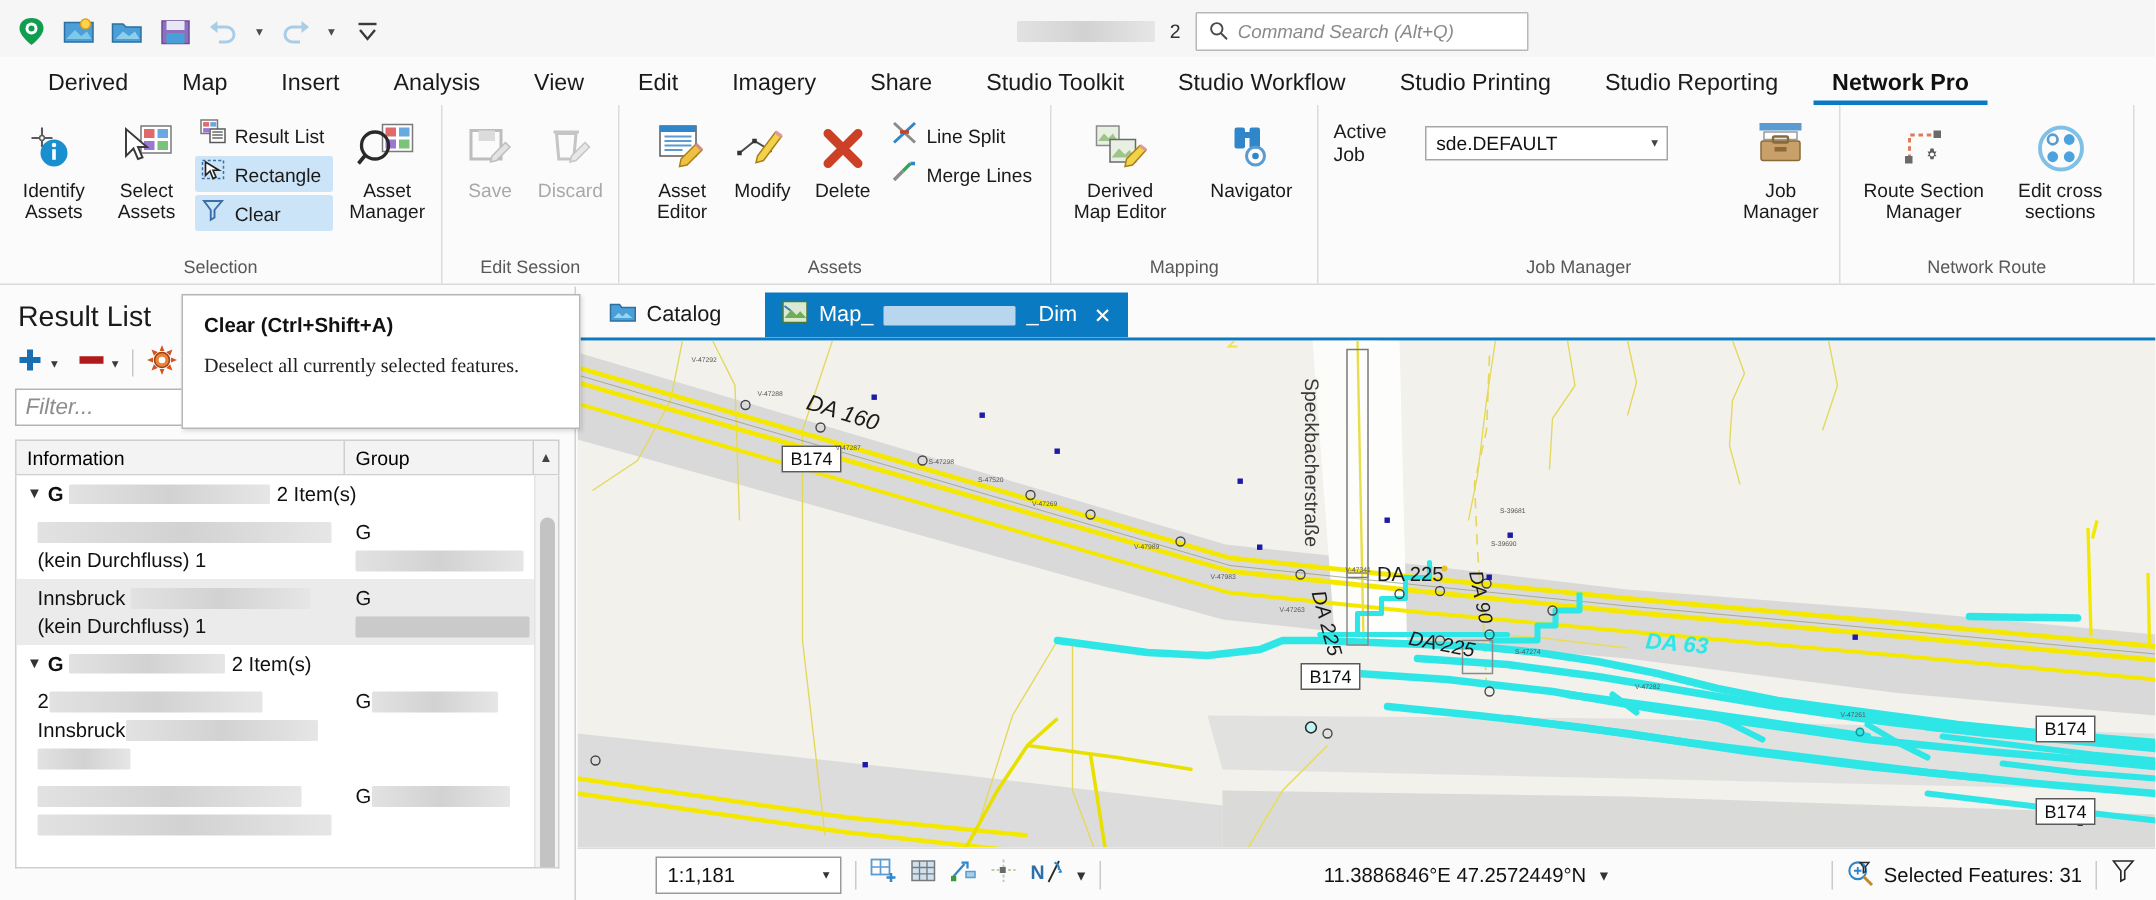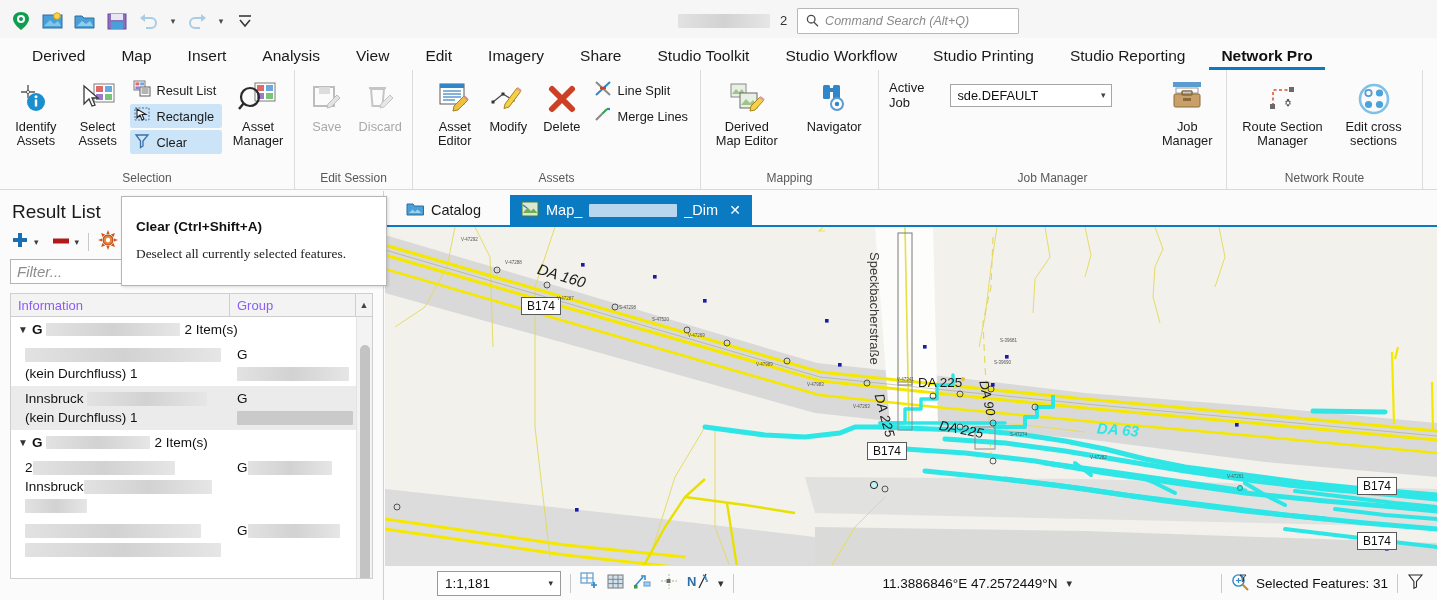--- a/index.html
+++ b/index.html
@@ -112,21 +112,21 @@
   .filterbox {
     margin: 0 10px; height: 25px; border: 1px solid #b4b4b4; background: #fff;
     display: flex; align-items: center; justify-content: space-between; padding: 0 6px;
   }
   .filterbox .ph { font-size: 15px; color: #8d8d8d; font-style: italic; }
   .grid-head {
     margin: 9px 10px 0 10px; display: flex; border: 1px solid #cfcfcf; background: #f3f3f3;
     height: 24px; align-items: stretch;
   }
   .gh-cell {
-    font-size: 13px; color: #8b5cf6; display: flex; align-items: center; padding-left: 7px;
+    font-size: 13px; color: #000000; display: flex; align-items: center; padding-left: 7px;
   }
   .gh-1 { width: 219px; border-right: 1px solid #cfcfcf; }
   .gh-2 { flex: 1; }
   .gh-scroll { width: 17px; display: flex; align-items: center; justify-content: center;
     background: #f3f3f3; border-left: 1px solid #cfcfcf; font-size: 9px; color: #444; }
   .grid-body {
     margin: 0 10px; border: 1px solid #cfcfcf; border-top: none; background: #fff;
     height: 262px; position: relative; overflow: hidden; display: flex;
   }
   .grid-rows { flex: 1; }
@@ -143,21 +143,21 @@
   .grp-row b { font-weight: bold; }
   .item-row { display: flex; padding: 3px 0 3px 0; font-size: 13.5px; color: #111; }
   .item-row.alt { background: #ebebeb; }
   .item-c1 { width: 219px; padding-left: 14px; line-height: 19px; }
   .item-c2 { flex: 1; padding-left: 7px; line-height: 19px; }
 
   
   .tooltip {
     position: absolute; left: 121px; top: 196px; width: 266px; height: 90px;
     background: #fff; border: 1px solid #b6b6b6; box-shadow: 1px 1px 3px rgba(0,0,0,.14);
-    padding: 22px 14px; z-index: 50;
+    padding: 12px 14px; z-index: 50;
   }
   .tt-title { font-size: 13.6px; font-weight: bold; color: #111; }
   .tt-body { font-size: 13.4px; color: #222; margin-top: 10px; line-height: 19px; font-family: Liberation Serif, serif; }
 
   
   .mapwrap { position: absolute; top: 191px; left: 385px; width: 1052px; height: 409px; }
   .tabstrip { position: absolute; top: 0; left: 0; width: 1052px; height: 34px; background: #fbfbfb; }
   .mtab {
     position: absolute; top: 4px; height: 30px; display: flex; align-items: center; gap: 7px;
     padding: 0 11px; font-size: 14.5px; color: #1a1a1a;

